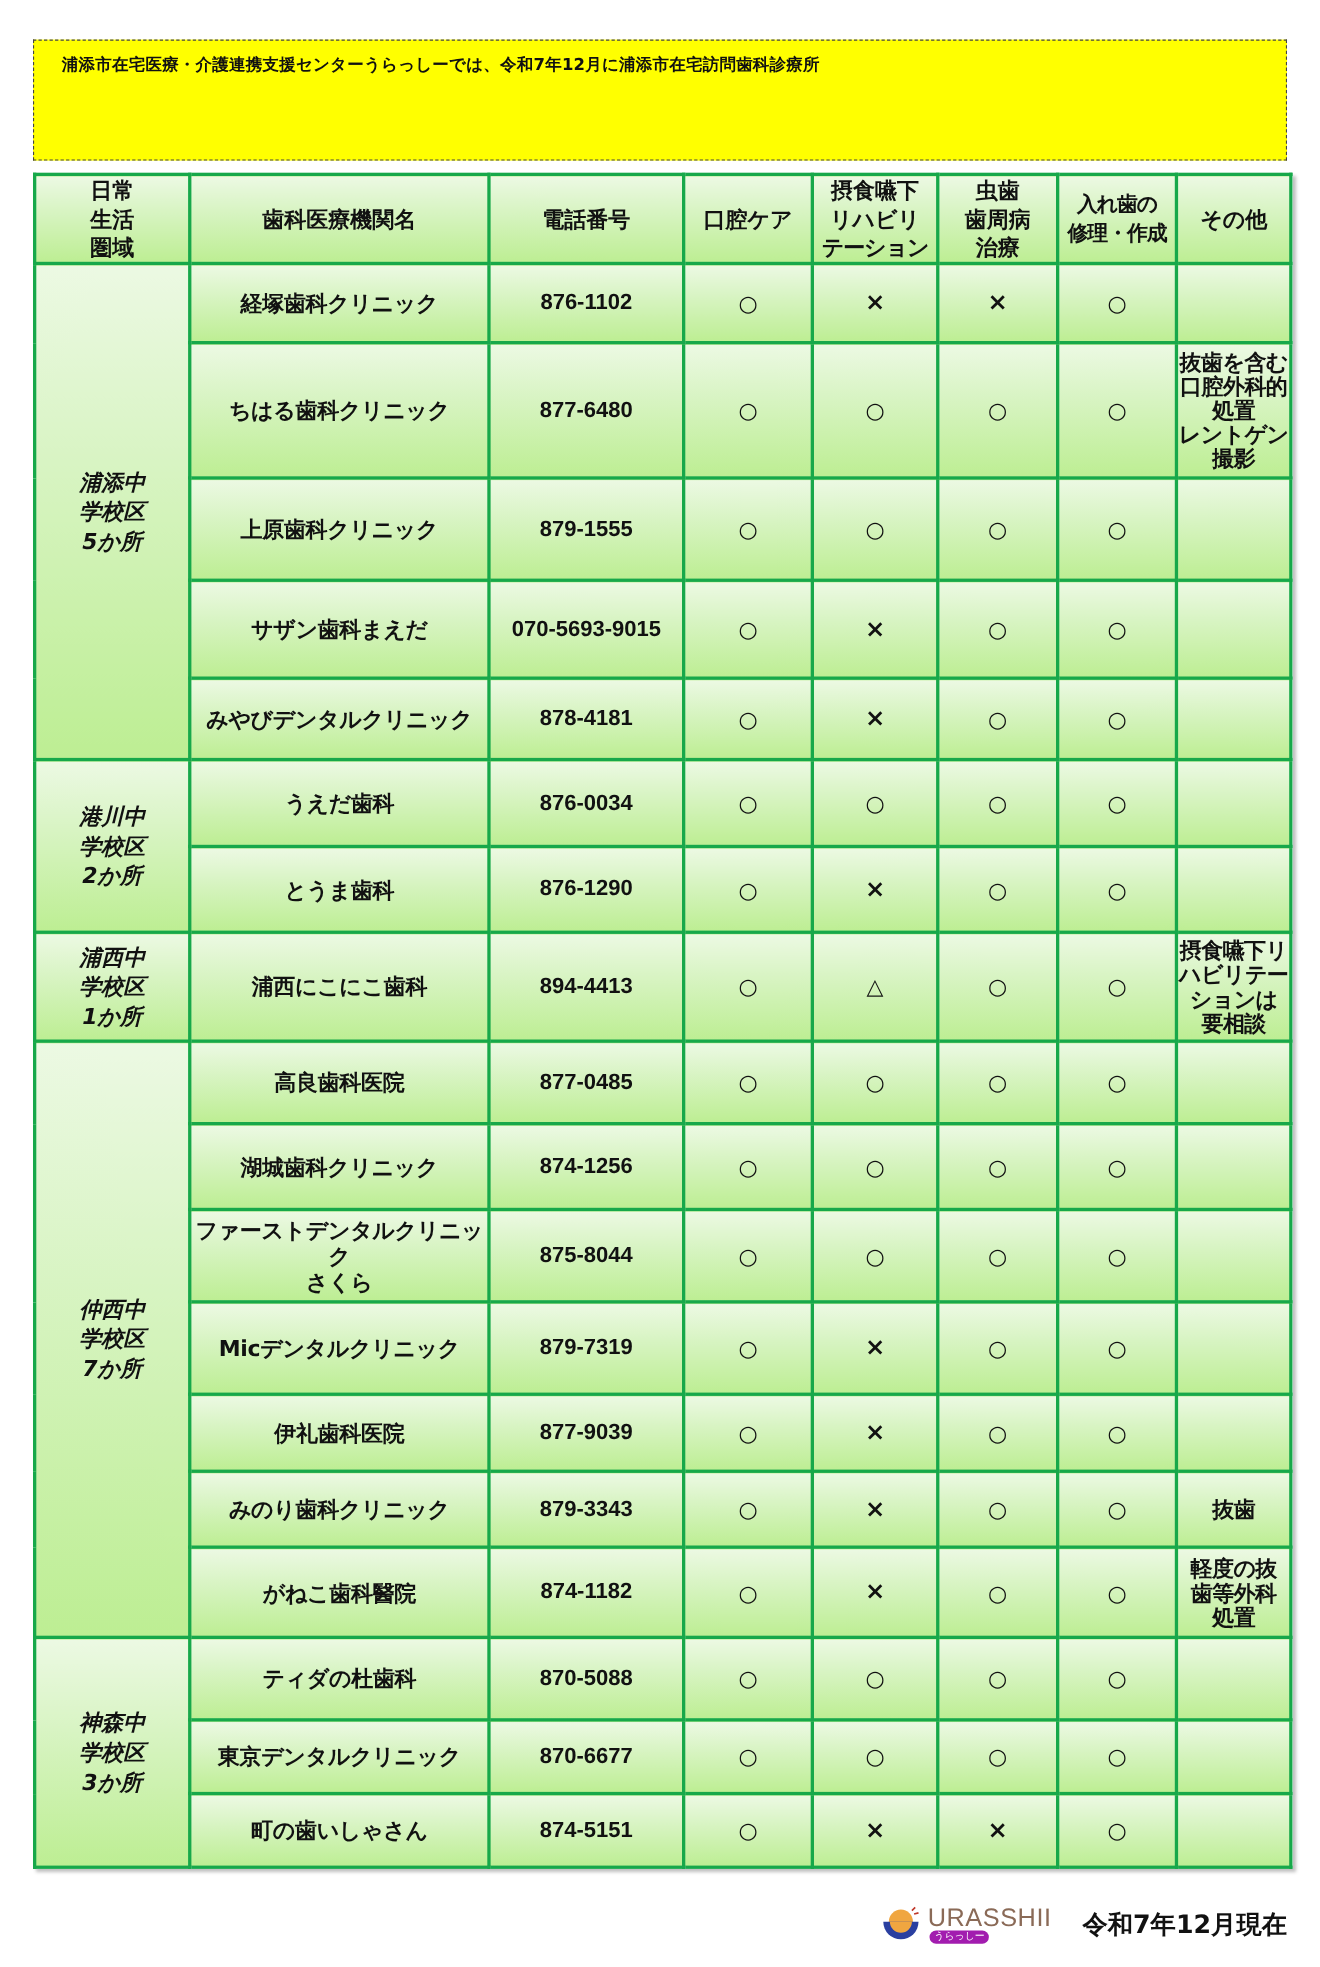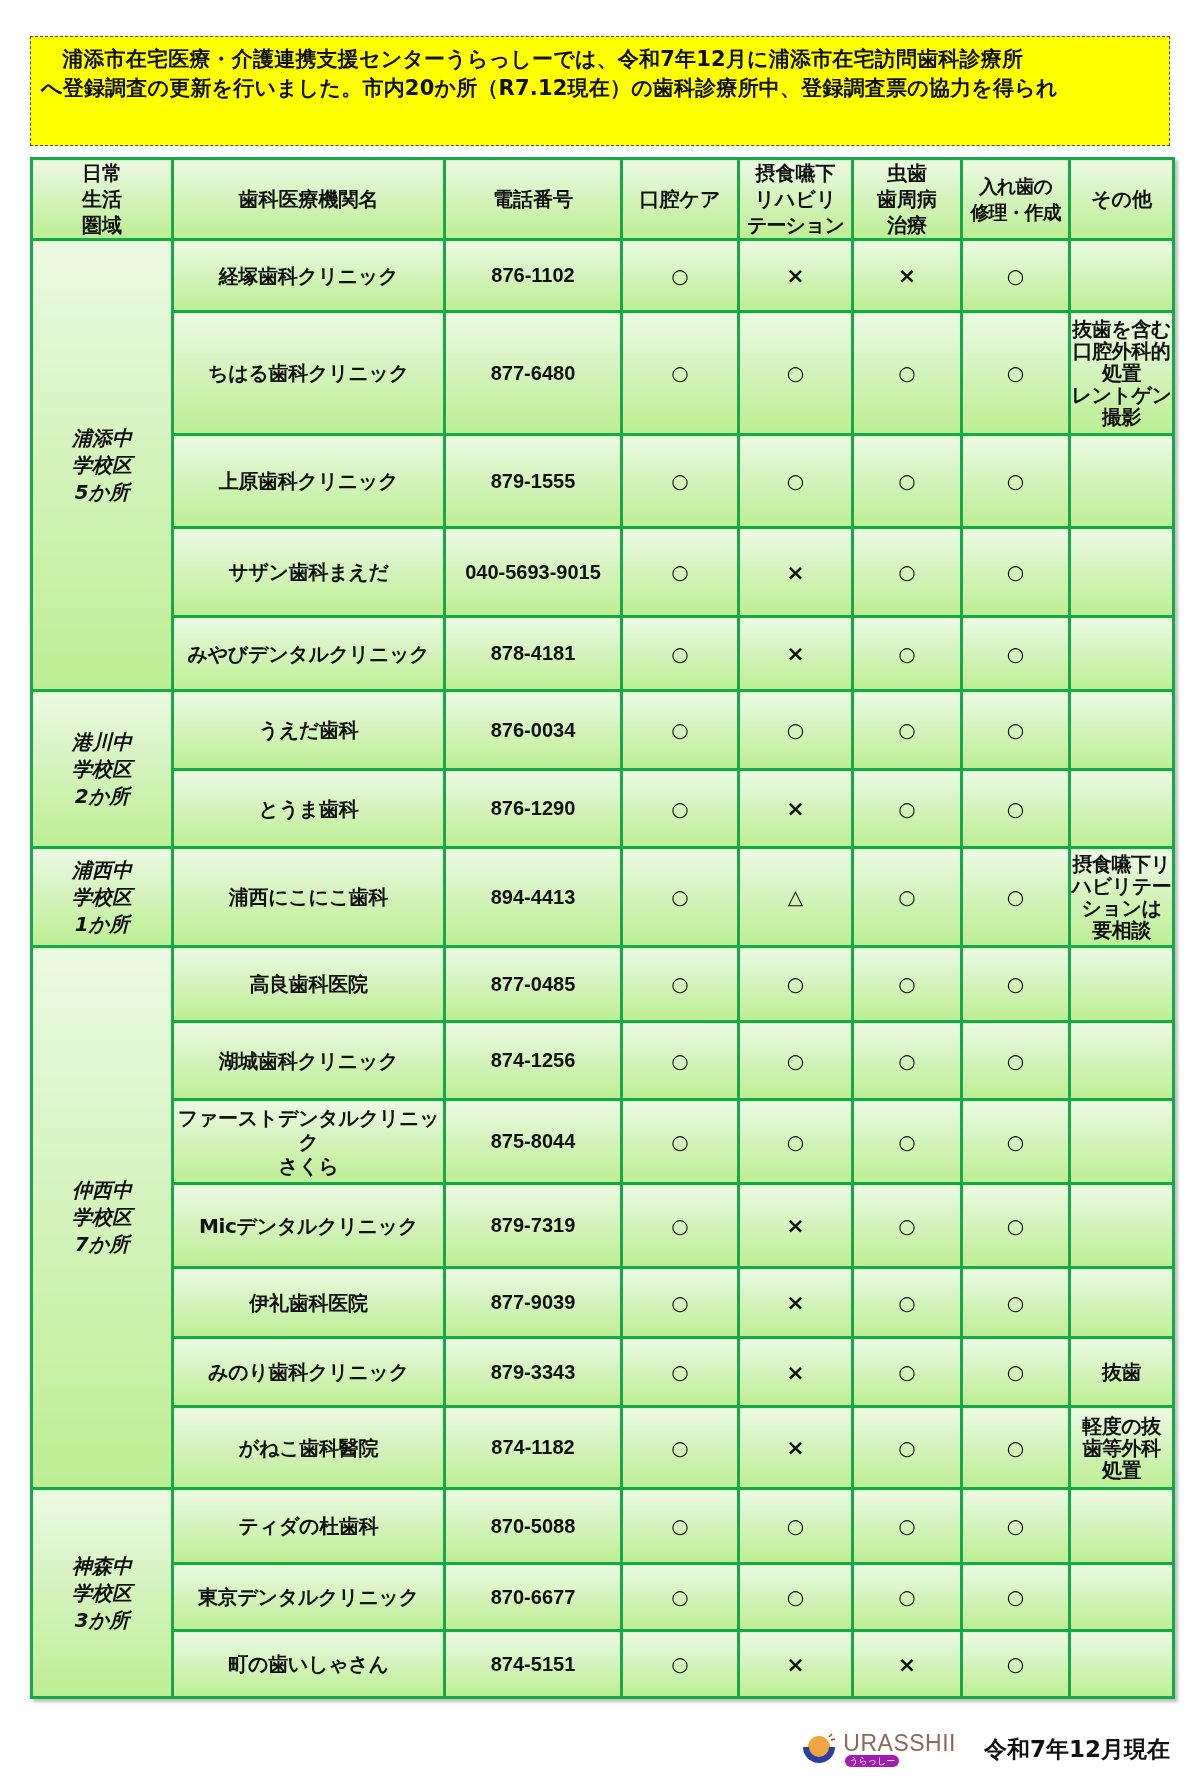--- a/index.html
+++ b/index.html
@@ -1,20 +1,20 @@
 <!DOCTYPE html>
 <html><head>
 <meta charset="utf-8">
 <style>
   html, body { margin:0; padding:0; background:#ffffff; }
   body { width:1200px; height:1788px; position:relative; overflow:hidden;
          font-family:"DejaVu Sans","Liberation Sans",sans-serif; color:#111; }
   .notice { position:absolute; left:30px; top:36px; width:1140px; height:110px;
             background:#ffff00; border:1.5px dashed #444; box-sizing:border-box;
-            padding:8px 10px 0 10px; font-weight:bold; font-size:21px; line-height:29px;
+            padding:8px 10px 0 10px; font-weight:bold; font-size:15px; line-height:29px;
             letter-spacing:0.2px; }
   .notice p { margin:0; }
   table.main { position:absolute; left:30px; top:157px; border-collapse:collapse;
                table-layout:fixed; box-shadow:3px 3px 3px rgba(0,0,0,0.25); }
   table.main td, table.main th {
     border:3px solid #17a84a; padding:0; box-sizing:border-box;
     background:linear-gradient(to bottom,#ecf9e3 0%,#d8f4c3 40%,#bdee93 100%);
     font-weight:bold; text-align:center; vertical-align:middle; font-size:20px;
   }
   th { font-size:21px; line-height:26px; }
@@ -31,21 +31,20 @@
   .logo-text { display:flex; flex-direction:column; margin-left:4px; }
   .logo-en { font-family:"Liberation Sans",sans-serif; color:#8a6a57; font-size:23px; letter-spacing:0.5px; line-height:24px; }
   .logo-jp { color:#fff; background:#a21caf; font-size:9px; border-radius:6px; padding:0 4px; align-self:flex-start; margin-left:2px; line-height:12px; }
   .date { font-weight:bold; font-size:23px; }
 </style>
 </head>
 <body>
 
 <div class="notice">
   <p>　浦添市在宅医療・介護連携支援センターうらっしーでは、令和7年12月に浦添市在宅訪問歯科診療所</p>
-  <p>へ登録調査の更新を行いました。市内20か所（R7.12現在）の歯科診療所中、登録調査票の協力を得られ</p>
 </div>
 
 <table class="main">
   <colgroup>
     <col style="width:141px">
       <col style="width:272px">
       <col style="width:177px">
     <col style="width:117px">
       <col style="width:114px">
       <col style="width:109px">
@@ -111,21 +110,21 @@
         <td class="name" style="white-space: pre-line;">上原歯科クリニック</td>
         <td class="phone">879-1555</td>
         <td class="sym">○</td>
         <td class="sym">○</td>
         <td class="sym">○</td>
         <td class="sym">○</td>
         <td class="other" style="white-space: pre-line;"></td>
       </tr>
       <tr style="height: 89px;">
         <td class="name" style="white-space: pre-line;">サザン歯科まえだ</td>
-        <td class="phone">040-5693-9015</td>
+        <td class="phone">070-5693-9015</td>
         <td class="sym">○</td>
         <td class="sym x">×</td>
         <td class="sym">○</td>
         <td class="sym">○</td>
         <td class="other" style="white-space: pre-line;"></td>
       </tr>
       <tr style="height: 74px;">
         <td class="name" style="white-space: pre-line;">みやびデンタルクリニック</td>
         <td class="phone">878-4181</td>
         <td class="sym">○</td>

